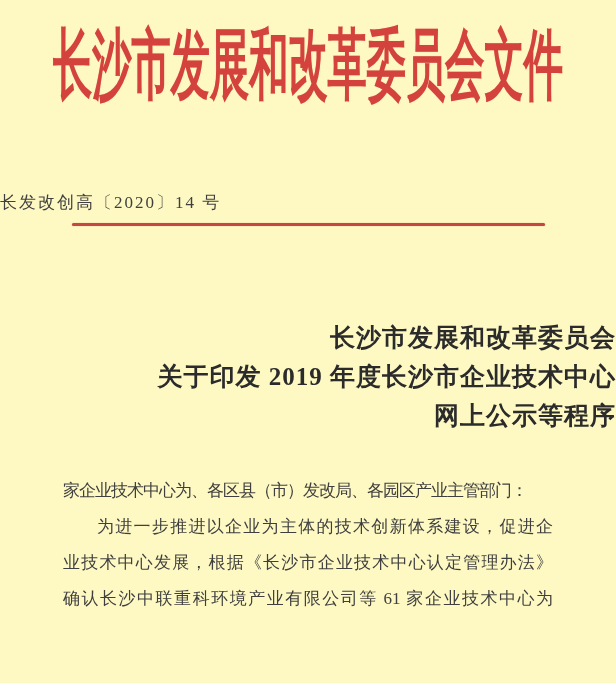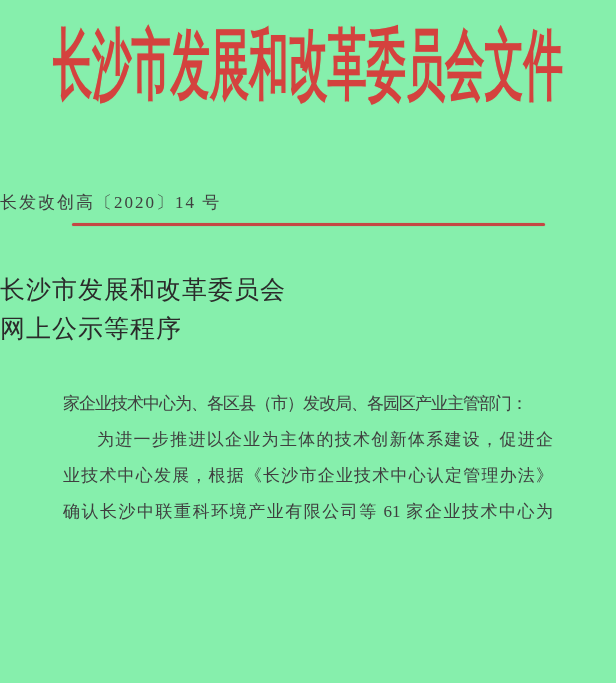--- a/index.html
+++ b/index.html
@@ -5,21 +5,21 @@
   html, body {
     margin: 0;
     padding: 0;
     background: #ffffff;
     font-family: "Liberation Serif", "DejaVu Serif", serif;
   }
   .page {
     position: relative;
     width: 616px;
     height: 683px;
-    background: #86efac;
+    background: #fef9c3;
     overflow: hidden;
   }
 
   
   .letterhead {
     margin-top: 26px;
     height: 78px;
     display: flex;
     align-items: center;
     justify-content: center;
@@ -52,24 +52,24 @@
     margin: 9px auto 0 auto;
     width: 473px;
     height: 3px;
     background: #c54744;
     border-radius: 2px;
     box-shadow: 0 0 1px rgba(197, 71, 68, 0.6);
   }
 
   
   .doc-title {
-    margin-top: 44px;
-    text-align: left;
+    margin-top: 92px;
+    text-align: right;
     font-size: 25px;
-    font-weight: normal;
+    font-weight: bold;
     line-height: 39px;
     letter-spacing: 1px;
     color: #2b2b2b;
   }
 
   
   .body-text {
     margin: 38px 63px 0 63px;
     font-size: 17px;
     color: #3f3f3f;
@@ -99,20 +99,21 @@
   <div class="letterhead">
     <div class="org-title">长沙市发展和改革委员会文件</div>
   </div>
 
   <div class="doc-number">长发改创高〔2020〕14 号</div>
 
   <div class="red-rule"></div>
 
   <div class="doc-title">
     <div>长沙市发展和改革委员会</div>
+    <div>关于印发 2019 年度长沙市企业技术中心</div>
     <div>网上公示等程序</div>
   </div>
 
   <div class="body-text">
     <div class="body-line salutation">家企业技术中心为、各区县（市）发改局、各园区产业主管部门：</div>
     <div class="body-line indent-first">为进一步推进以企业为主体的技术创新体系建设，促进企</div>
     <div class="body-line">业技术中心发展，根据《长沙市企业技术中心认定管理办法》</div>
     <div class="body-line">确认长沙中联重科环境产业有限公司等 61 家企业技术中心为</div>
   </div>
 

